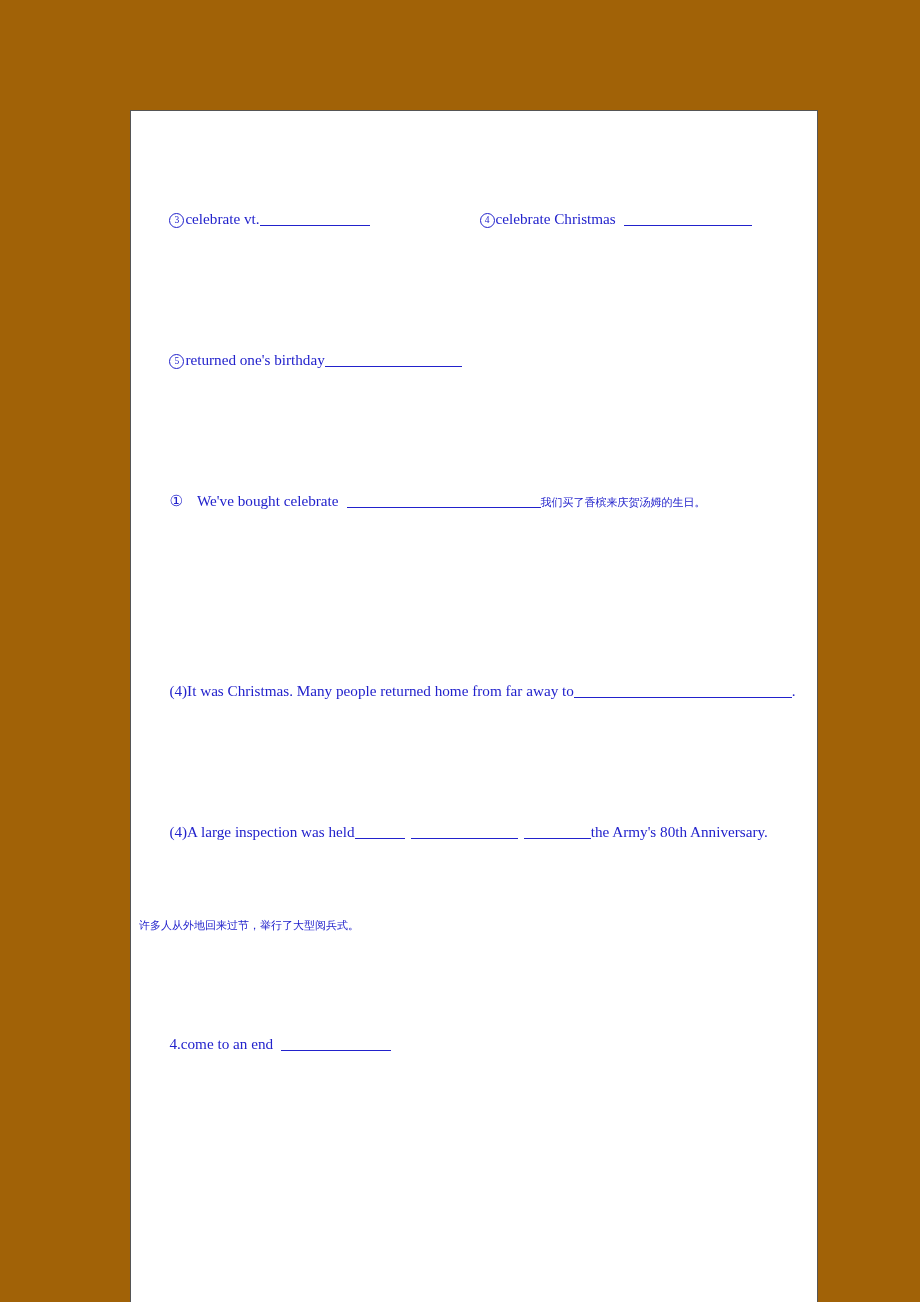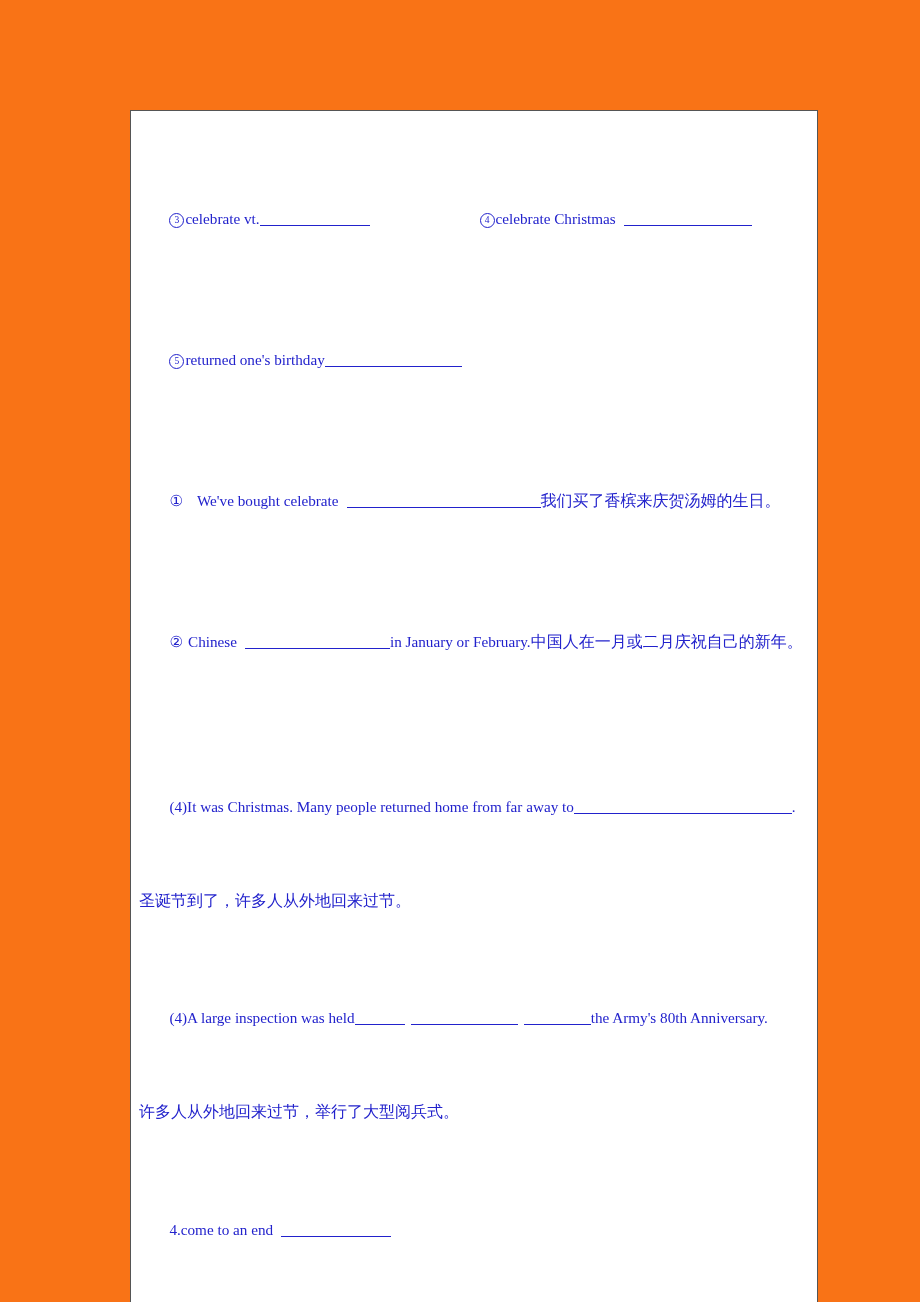--- a/index.html
+++ b/index.html
@@ -10,21 +10,21 @@
   body {
     width: 920px;
     height: 1302px;
     font-family: "Liberation Serif", "DejaVu Serif", serif;
     -webkit-font-smoothing: none;
   }
   .page {
     position: relative;
     width: 920px;
     height: 1302px;
-    background: #f97316;
+    background: #a16207;
   }
   .worksheet {
     position: absolute;
     left: 130px;
     top: 110px;
     width: 688px;
     border: 1px solid #555555;
     background: #ffffff;
     box-sizing: border-box;
   }
@@ -39,21 +39,21 @@
     font-size: 15.2px;
     line-height: 23.5px;
     white-space: pre-wrap;
   }
   .row {
     display: block;
     white-space: pre-wrap;
   }
   .cn {
     font-family: "DejaVu Sans", "Liberation Sans", sans-serif;
-    font-size: 16px;
+    font-size: 11px;
   }
 
   
   .bl {
     display: inline-block;
     border-bottom: 1px solid #2222cc;
     height: 14px;
     vertical-align: -2px;
   }
   .circ {
@@ -82,29 +82,25 @@
       </div>
 
       <div class="row">
         <span class="circ">5</span><span>returned one's birthday</span><span class="bl" style="width:137px"></span>
       </div>
 
       <div class="row">
         <span>①</span><span style="display:inline-block;width:14px"></span><span>We've bought celebrate</span><span class="bl" style="width:194px;margin-left:8px"></span><span class="cn">我们买了香槟来庆贺汤姆的生日。</span>
       </div>
 
-      <div class="row">
-        <span>②</span><span style="display:inline-block;width:5px"></span><span>Chinese</span><span class="bl" style="width:145px;margin-left:8px"></span><span>in January or February.</span><span class="cn">中国人在一月或二月庆祝自己的新年。</span>
-      </div>
 
 
       <div class="row">
         <span>(4)It was Christmas. Many people returned home from far away to</span><span class="bl" style="width:218px"></span><span>.</span>
       </div>
-      <div class="row cn">圣诞节到了，许多人从外地回来过节。</div>
 
       <div class="row">
         <span>(4)A large inspection was held</span><span class="bl" style="width:50px"></span><span style="display:inline-block;width:6px"></span><span class="bl" style="width:107px"></span><span style="display:inline-block;width:6px"></span><span class="bl" style="width:67px"></span><span>the Army's 80th Anniversary.</span>
       </div>
       <div class="row cn">许多人从外地回来过节，举行了大型阅兵式。</div>
 
       <div class="row">
         <span>4.come to an end</span><span class="bl" style="width:110px;margin-left:8px"></span>
       </div>
 

